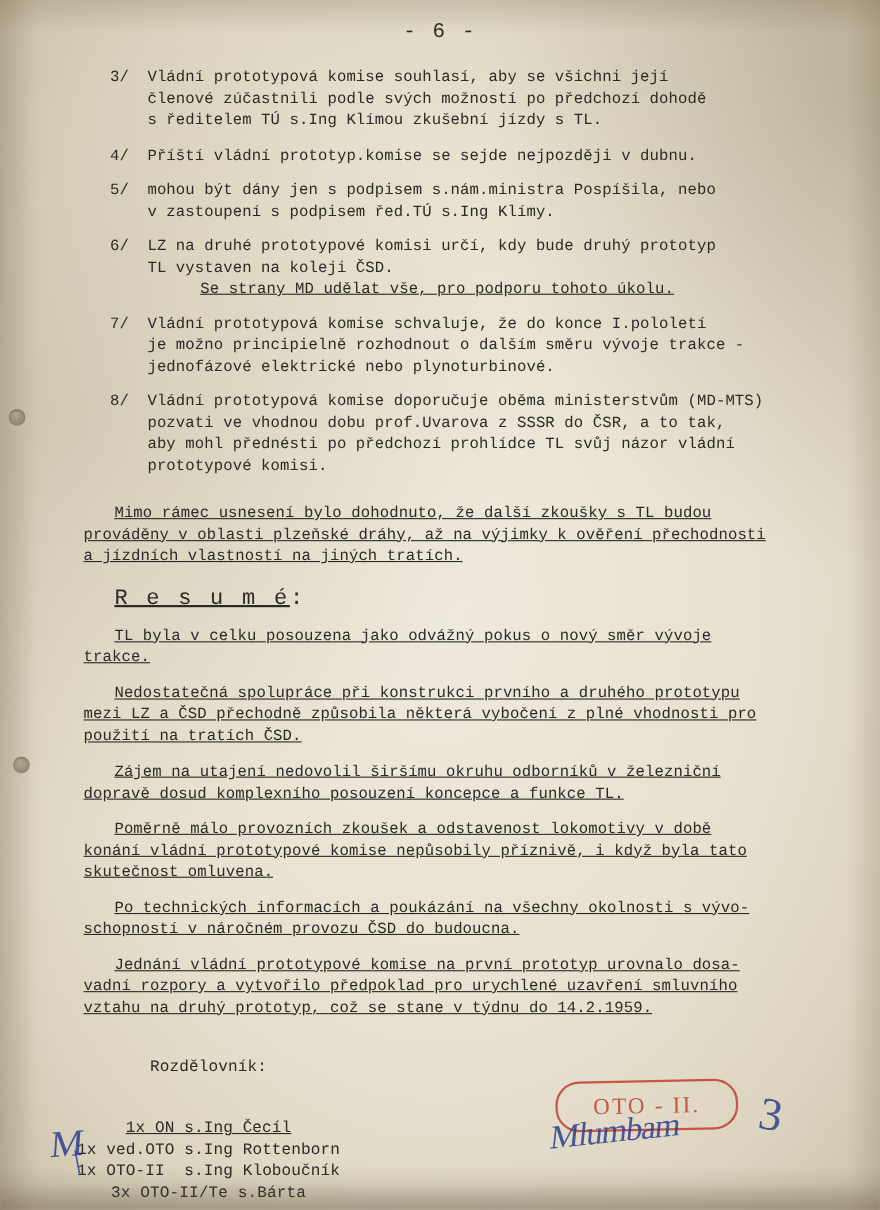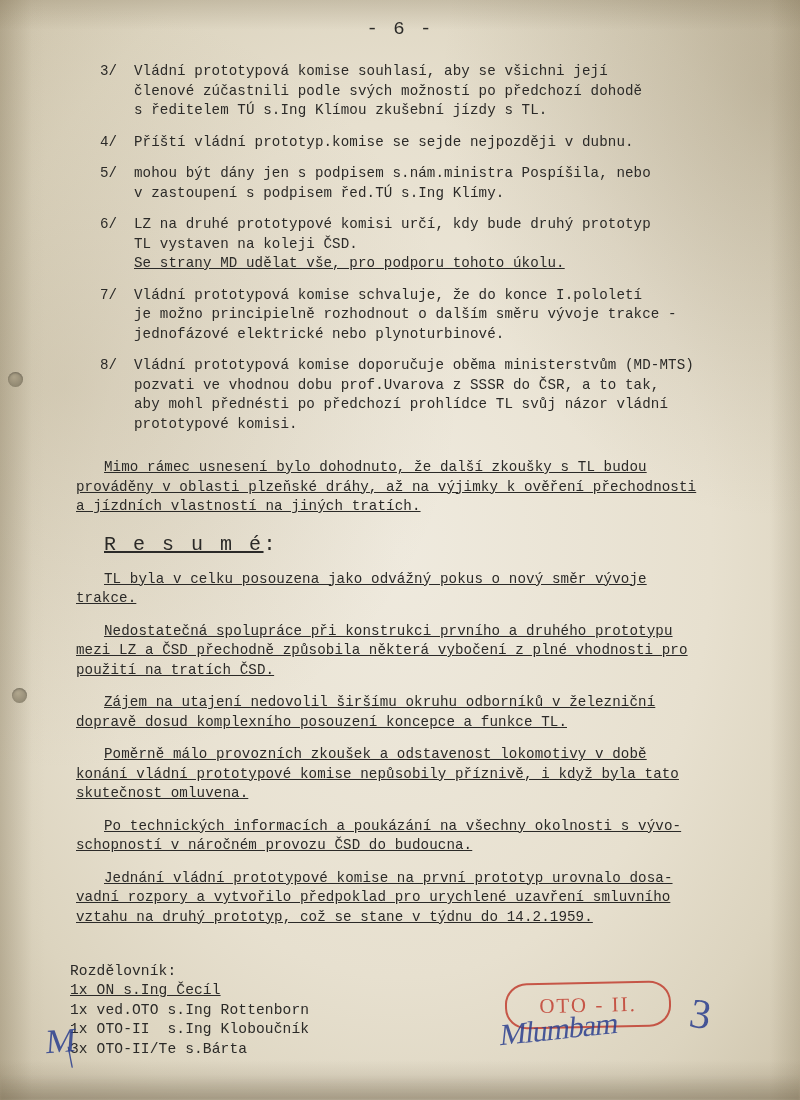--- a/index.html
+++ b/index.html
@@ -88,21 +88,21 @@
     position: absolute;
     left: 100px;
     top: 0;
     width: 34px;
     white-space: nowrap;
   }
   .num-item .txt {
     margin-left: 34px;
   }
   .num-item .txt .ln { display: block; white-space: pre; }
-  .ul { text-decoration: underline; }
+  .ul { text-decoration: underline; margin-left: 48px; }
 
   .para {
     font-size: 14.2px;
     line-height: 19.5px;
     letter-spacing: 0.1px;
     padding-left: 76px;
     padding-right: 40px;
     margin-bottom: 13px;
   }
   .para .ln { display: block; white-space: pre; text-decoration: underline; }
@@ -119,23 +119,24 @@
     letter-spacing: 2.5px;
   }
 
   .dist {
     position: absolute;
     left: 70px;
     top: 962px;
     font-size: 14.6px;
     line-height: 19.4px;
     letter-spacing: 0.1px;
+    text-align: center;
   }
   .dist .ln { display: block; white-space: pre; }
-  .dist .ln.first { text-decoration: underline; }
+  .dist .ln.first { text-decoration: underline; margin-top: 36px; }
 
   
   .stamp {
     position: absolute;
     left: 505px;
     top: 982px;
     width: 162px;
     height: 42px;
     border: 2.5px solid #c0392b;
     border-radius: 22px/21px;

